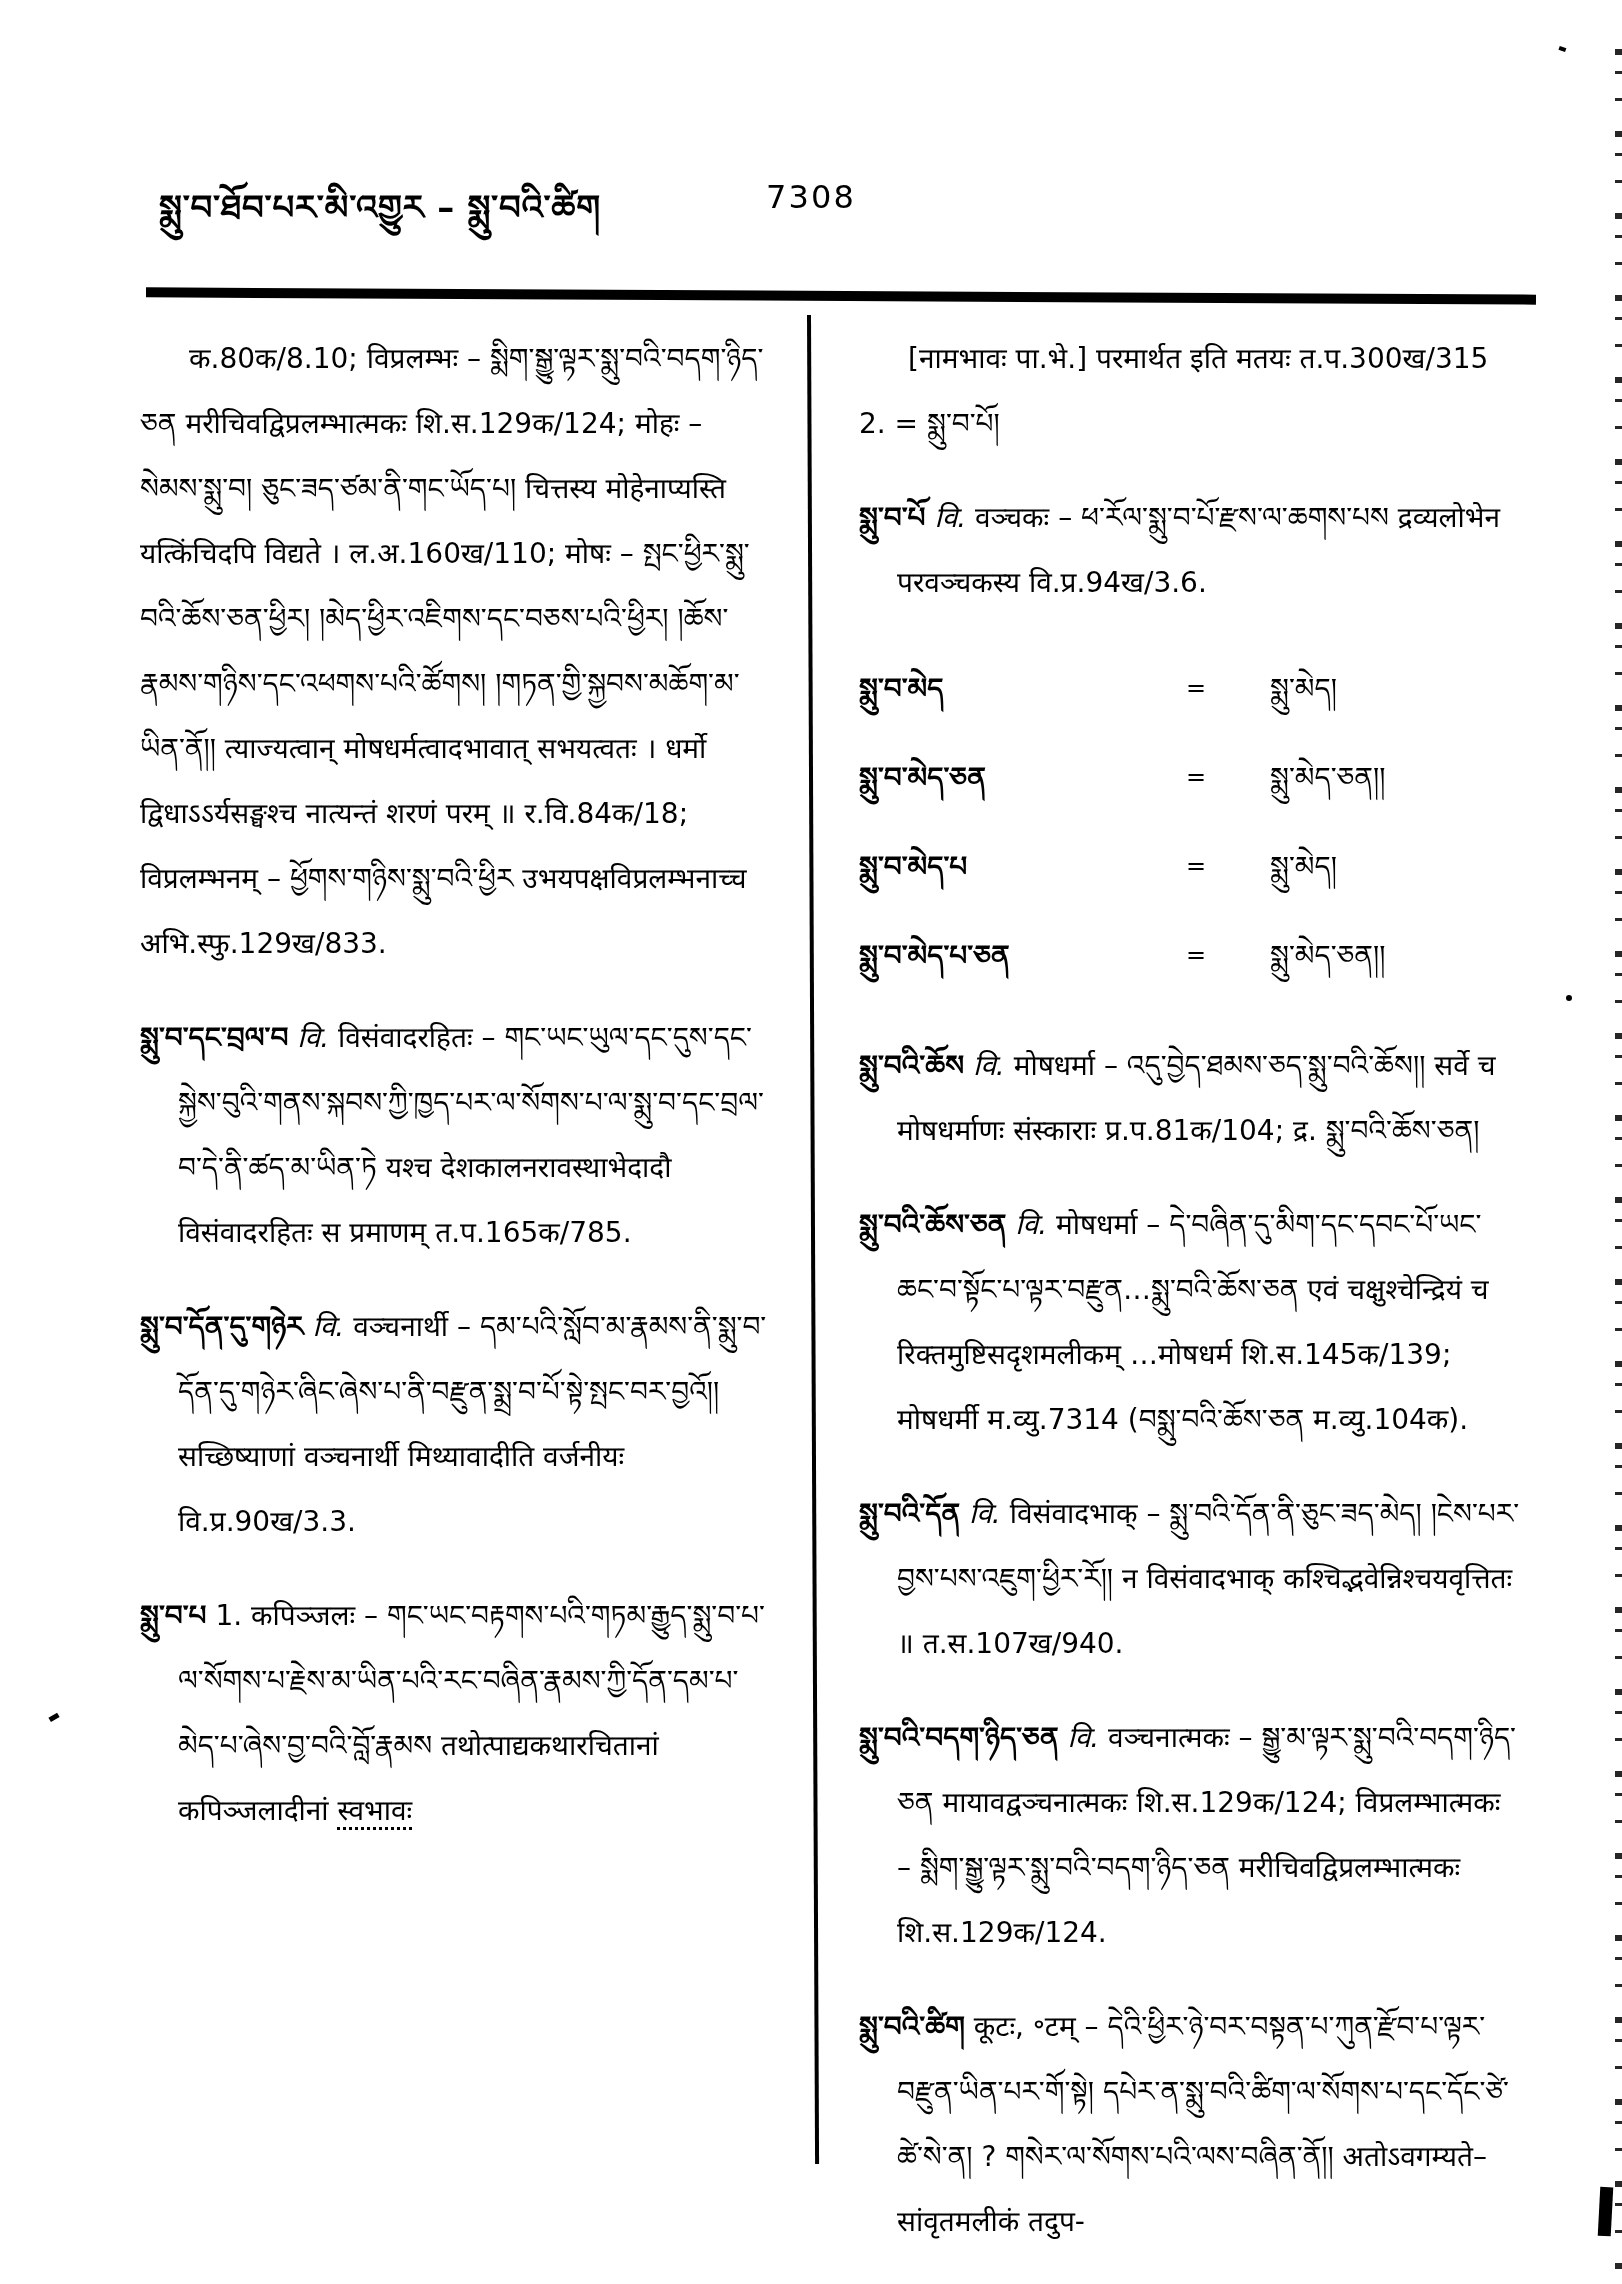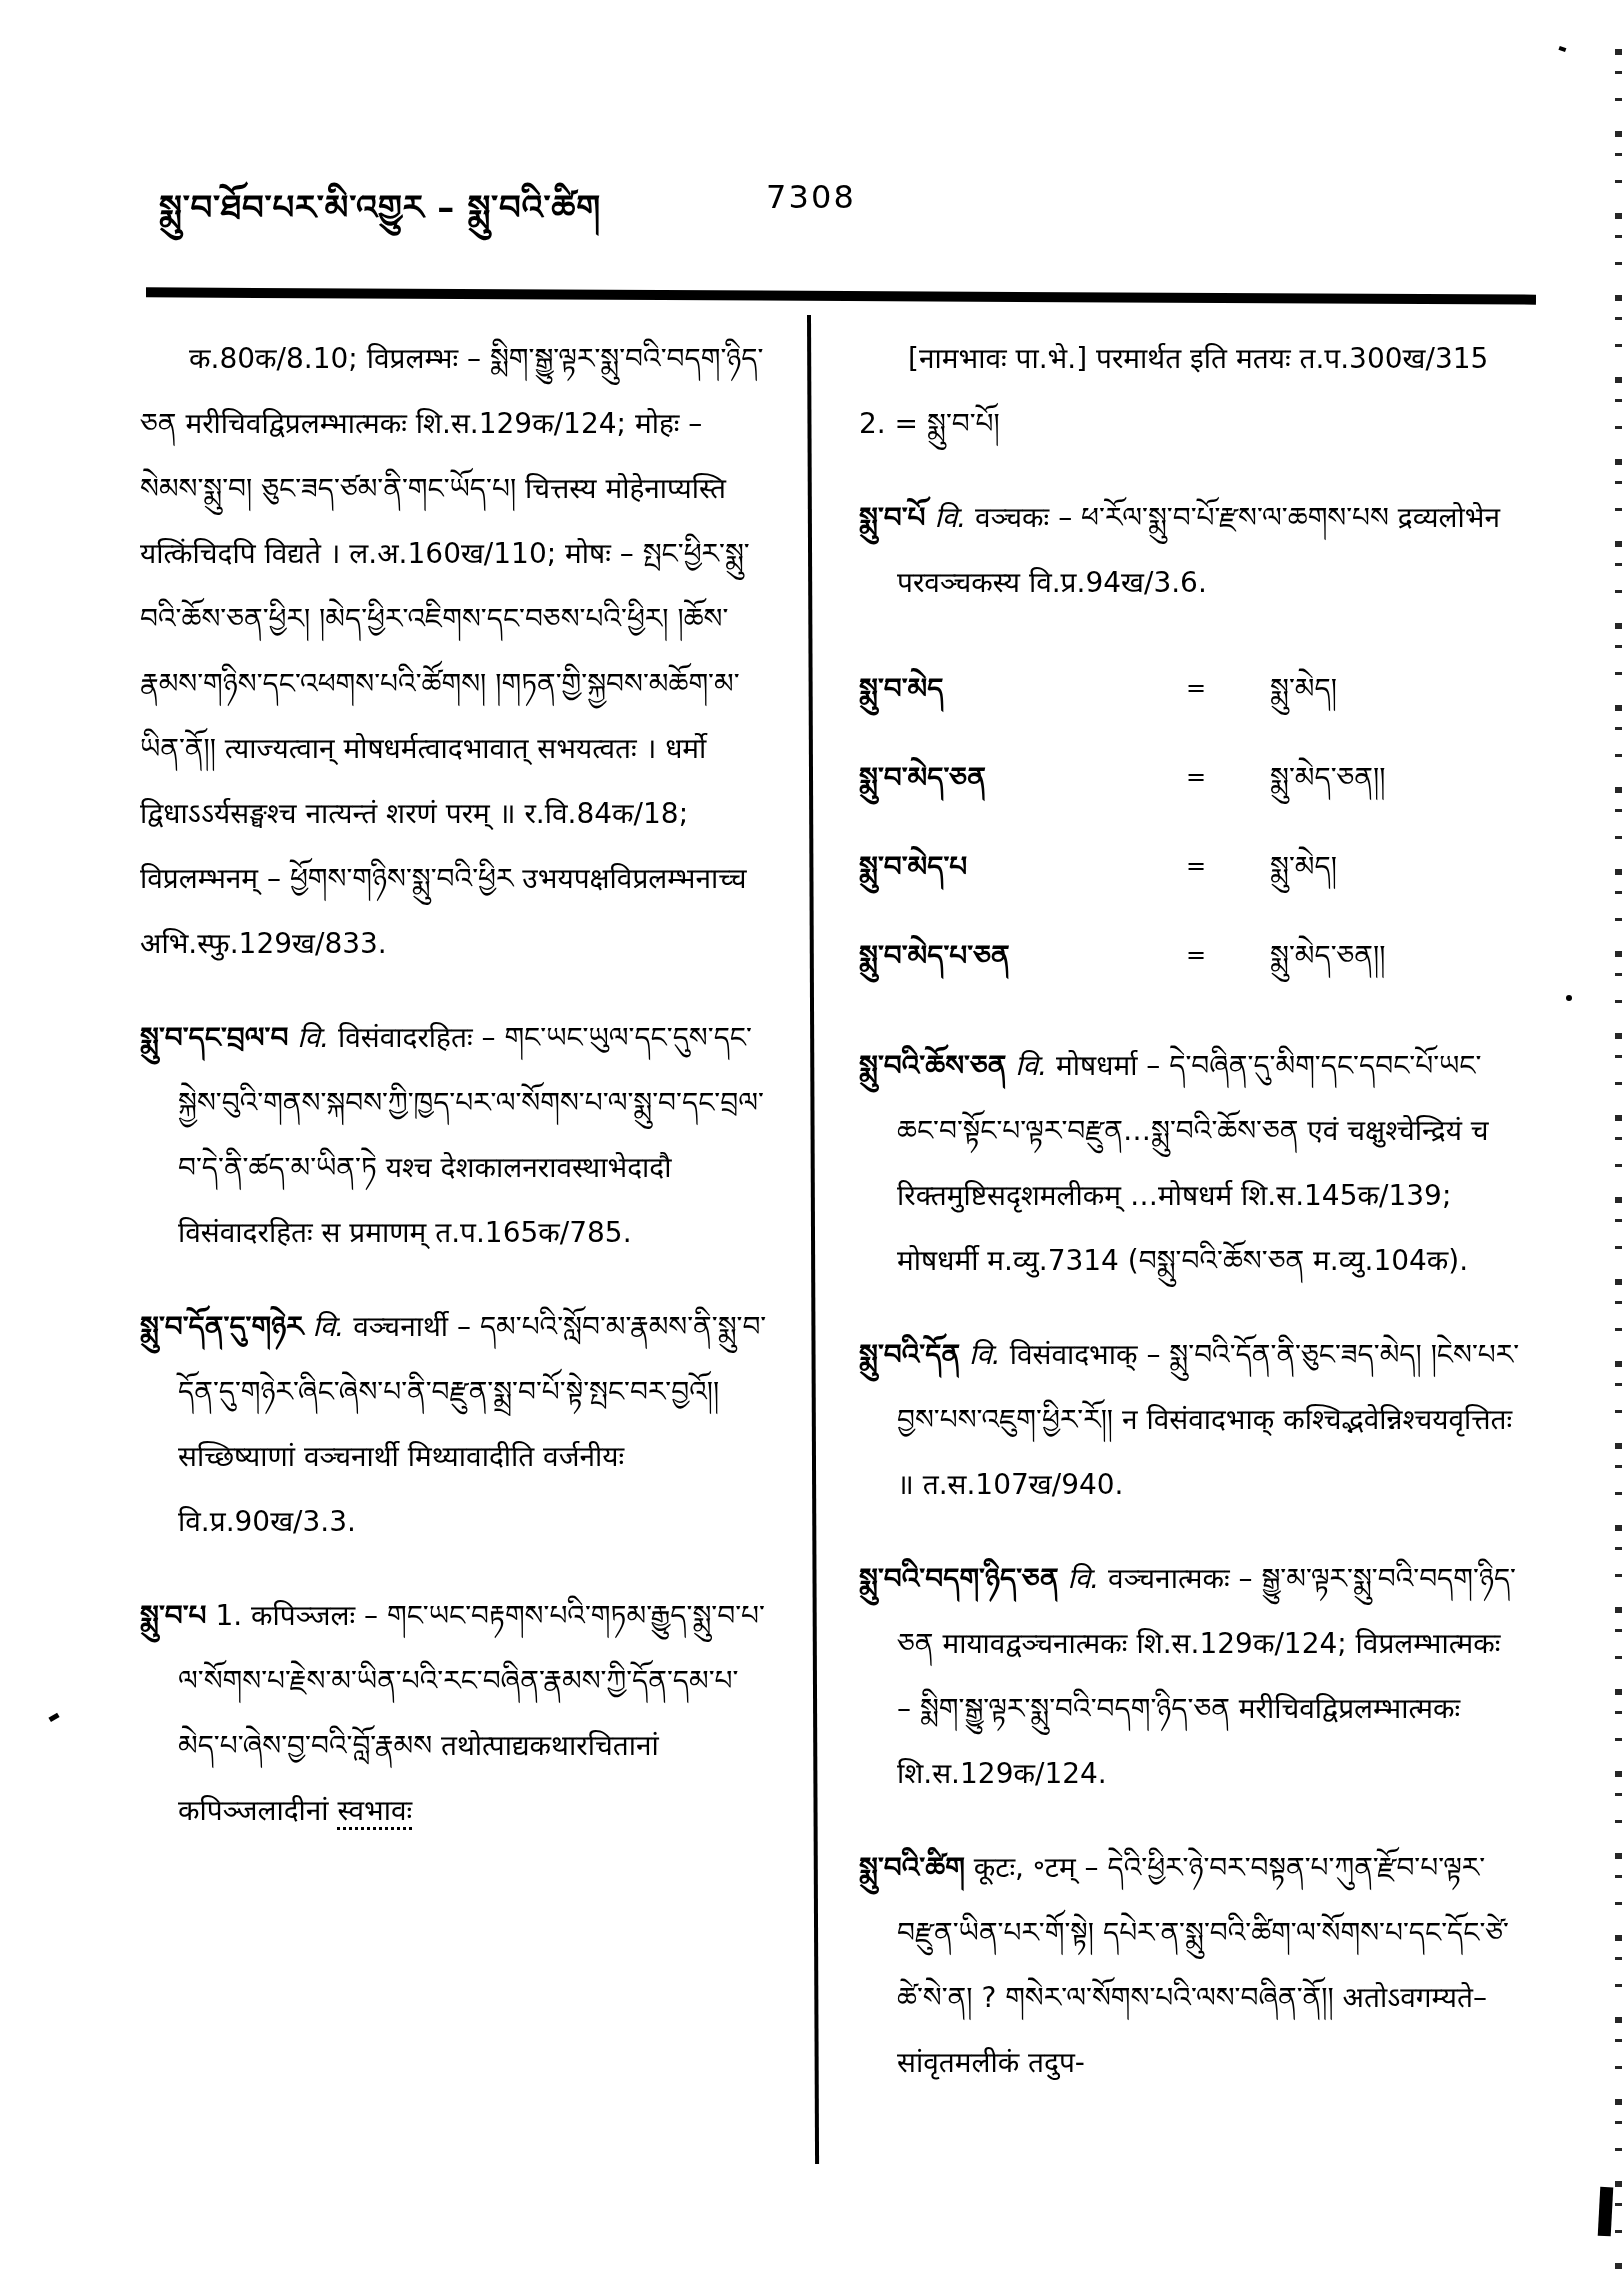--- a/index.html
+++ b/index.html
@@ -147,20 +147,25 @@
           <span class="equiv-eq">=</span>
           <span class="equiv-right">སྨུ་མེད།</span>
         </div>
         <div class="equiv-row">
           <span class="equiv-left">སྨུ་བ་མེད་པ་ཅན</span>
           <span class="equiv-eq">=</span>
           <span class="equiv-right">སྨུ་མེད་ཅན།།</span>
         </div>
       </div>
 
+      <p class="entry">
+        <span class="hw">སྨུ་བའི་ཆོས</span>
+        <span class="pos">वि.</span>
+        <span class="body">मोषधर्मा – འདུ་བྱེད་ཐམས་ཅད་སྨུ་བའི་ཆོས།། सर्वे च मोषधर्माणः संस्काराः प्र.प.81क/104; द्र. སྨུ་བའི་ཆོས་ཅན།</span>
+      </p>
 
       <p class="entry">
         <span class="hw">སྨུ་བའི་ཆོས་ཅན</span>
         <span class="pos">वि.</span>
         <span class="body">मोषधर्मा – དེ་བཞིན་དུ་མིག་དང་དབང་པོ་ཡང་ཆང་བ་སྟོང་པ་ལྟར་བརྫུན…སྨུ་བའི་ཆོས་ཅན एवं चक्षुश्चेन्द्रियं च रिक्तमुष्टिसदृशमलीकम् …मोषधर्म शि.स.145क/139; मोषधर्मी म.व्यु.7314 (བསྨུ་བའི་ཆོས་ཅན म.व्यु.104क).</span>
       </p>
 
       <p class="entry">
         <span class="hw">སྨུ་བའི་དོན</span>
         <span class="pos">वि.</span>

